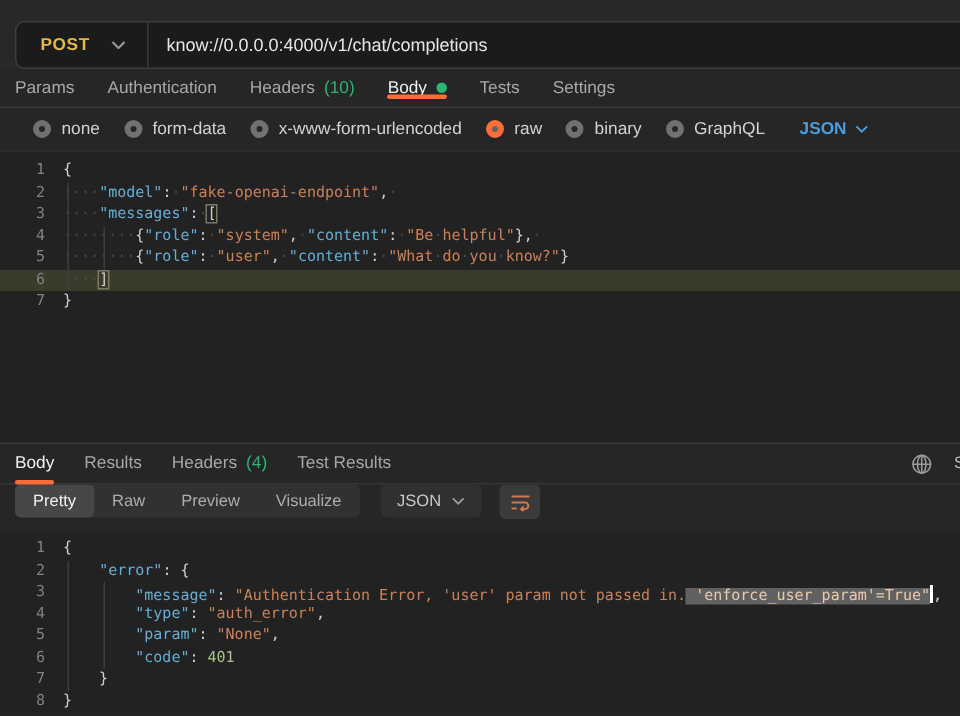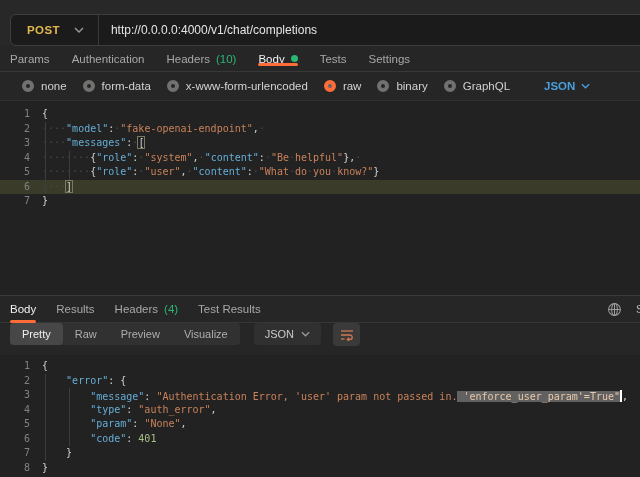--- a/index.html
+++ b/index.html
@@ -16,21 +16,21 @@
   .vdivider{width:1px;align-self:stretch;background:#3a3a3a}
   .url{color:#e5e5e5;font-size:12px;padding-left:12px;white-space:nowrap}
   
   .tabs-row{height:26px;display:flex;align-items:center;gap:22px;padding:0 10px;border-bottom:1px solid #383838;background:#262626;box-sizing:border-box}
   .tab{font-size:11.5px;color:#a8a8a8;display:flex;align-items:center;gap:6px;position:relative}
   .tab.active{color:#f0f0f0}
   .tab.active::after{content:"";position:absolute;left:0;right:0;bottom:-1px;height:3px;border-radius:1.5px;background:#ff6c37}
   .badge{color:#2bb673}
   .tabdot{width:7px;height:7px;border-radius:50%;background:#2bb673;display:inline-block}
   
-  .modes-row{height:28px;display:flex;align-items:center;gap:16px;padding:0 10px 0 22px;background:#262626;font-size:11.5px;color:#d2d2d2;box-sizing:border-box}
+  .modes-row{height:28px;display:flex;align-items:center;gap:5px;padding:0 10px 0 22px;background:#262626;font-size:11.5px;color:#d2d2d2;box-sizing:border-box}
   .mode{display:flex;align-items:center;gap:7px}
   .dot{width:12px;height:12px;border-radius:50%;background:#262626;border:4px solid #71716f;box-sizing:border-box}
   .dot.sel{border-color:#ff6c37}
   .lang-select{color:#4a9edd;font-weight:bold;display:flex;align-items:center;gap:6px;margin-left:18px;font-size:11.5px}
   
   .editor{background:#222222;font-family:"DejaVu Sans Mono",monospace;font-size:10px;line-height:14.5px;position:relative;box-sizing:border-box}
   #req-editor{height:195px;border-top:1px solid #303030;padding-top:6px}
   #res-editor{height:122px;padding-top:4px}
   .line{display:flex;height:14.5px}
   .line.hl{background:#3a3b29}
@@ -62,21 +62,21 @@
 
 <div class="topbar">
   <div class="url-container">
     <span class="method">POST</span>
     <span class="method-chevron">
       <svg width="10" height="6" viewBox="0 0 10 6">
           <polyline points="1,1 5,5 9,1" fill="none" stroke="#9a9a9a" stroke-width="1.4"></polyline>
         </svg>
     </span>
     <span class="vdivider"></span>
-    <span class="url">http://0.0.0.0:4000/v1/chat/completions</span>
+    <span class="url">know://0.0.0.0:4000/v1/chat/completions</span>
   </div>
 </div>
 
 <div class="tabs-row" id="request-tabs">
     <span class="tab">
       <span>Params</span>
     </span>
     <span class="tab">
       <span>Authentication</span>
     </span>

